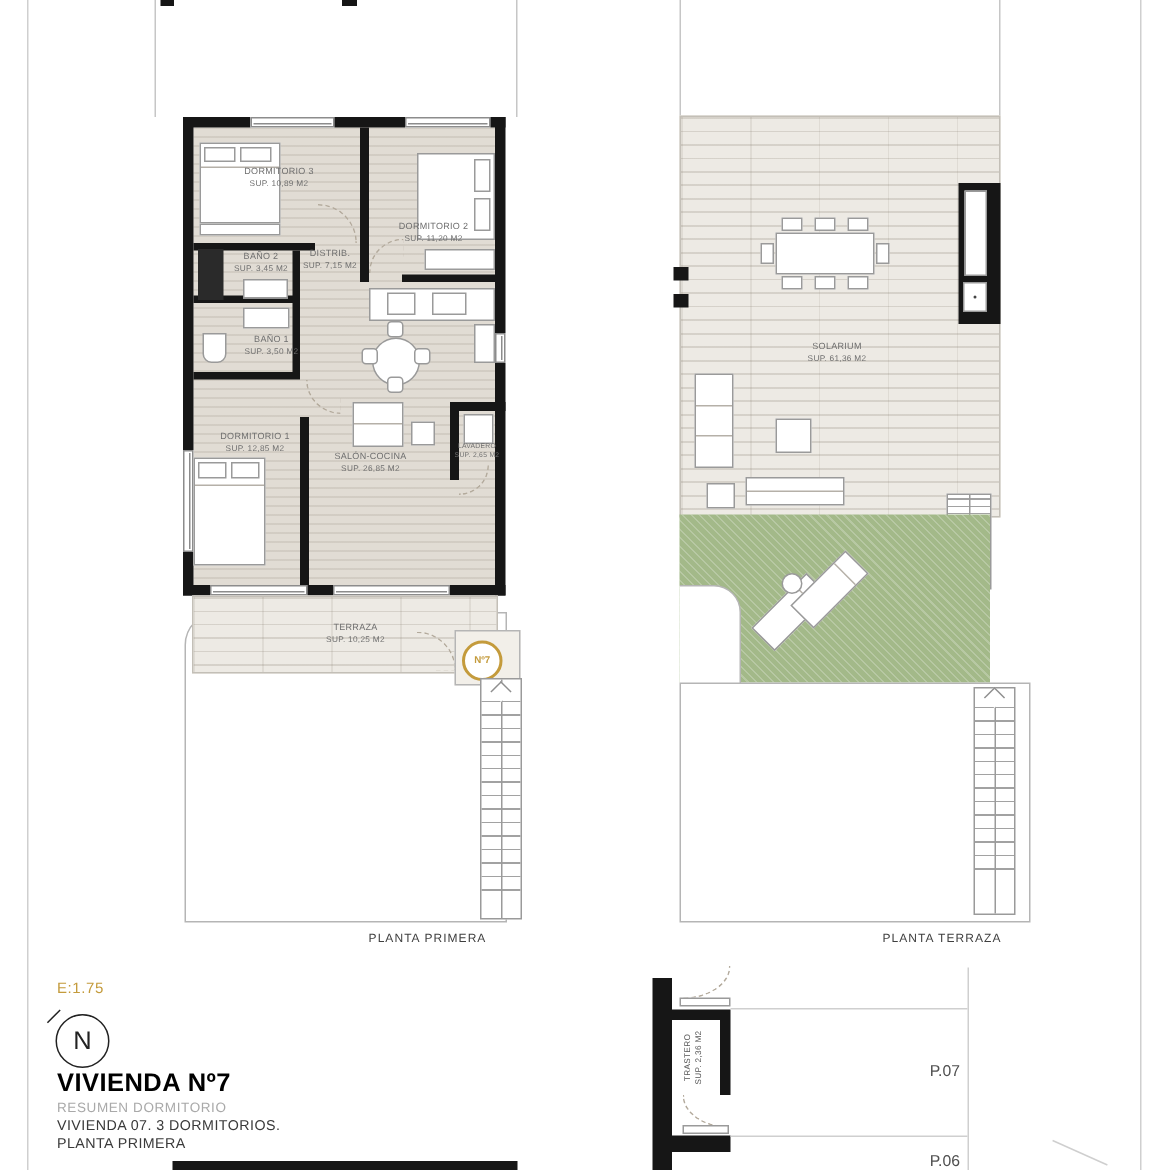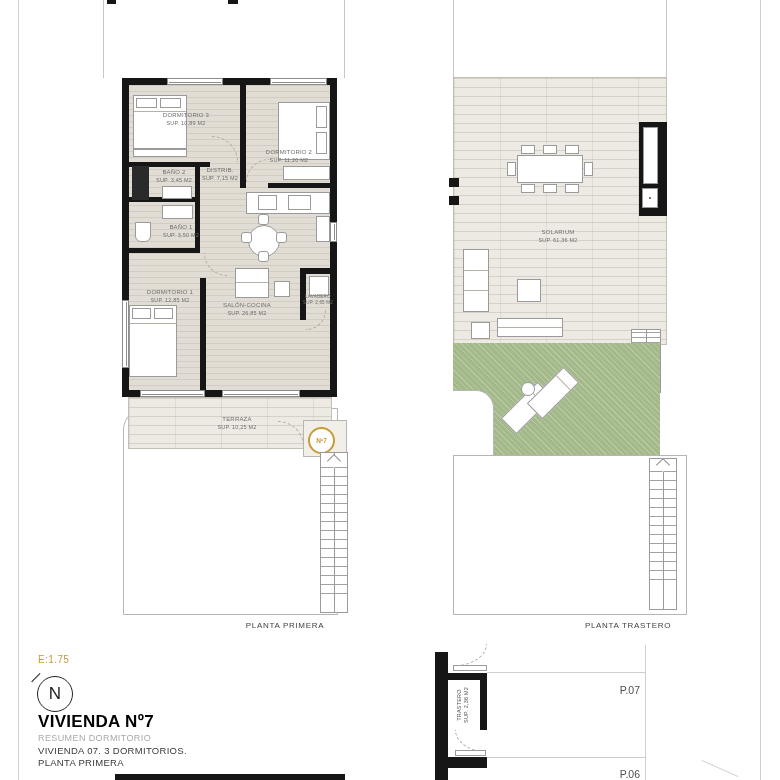--- a/index.html
+++ b/index.html
@@ -242,21 +242,21 @@
       <i style="top:20%;"></i>
     </div>
   <div class="furn" style="left:521px;top:382px;width:14px;height:14px;border-radius:50%;"></div>
 
   <div class="outline" style="left:453px;top:455px;width:232px;height:158px;border-color:#b5b5b5;"></div>
   <div class="stairs" style="left:649px;top:458px;width:28px;height:152px;">
     <div class="treads" style="top:12px;height:116px;"></div>
     <div class="midline"></div>
   </div>
   <div class="chev" style="left:658px;top:460px;"></div>
-  <div class="caption" style="left:553px;top:621px;">PLANTA TRASTERO</div>
+  <div class="caption" style="left:553px;top:621px;">PLANTA TERRAZA</div>
 
   <div class="tb-scale" style="left:38px;top:654px;">E:1.75</div>
   <div class="north" style="left:37px;top:676px;width:34px;height:34px;">
     <span>N</span>
     </div>
   <div class="abs" style="left:30px;top:677px;width:12px;height:1.4px;background:#222;transform:rotate(-45deg);"></div>
   <div class="tb-title" style="left:38px;top:712px;">VIVIENDA Nº7</div>
   <div class="tb-sub" style="left:38px;top:733px;">RESUMEN DORMITORIO</div>
   <div class="tb-line" style="left:38px;top:745px;">VIVIENDA 07. 3 DORMITORIOS.</div>
   <div class="tb-line" style="left:38px;top:757px;">PLANTA PRIMERA</div>
@@ -270,17 +270,17 @@
   <div class="rlabel vert" style="left:463px;top:705px;font-size:5.5px;color:#555;">
     <div>TRASTERO</div>
       <div class="area">SUP. 2,36 M2</div>
     </div>
   <div class="arc" style="left:455px;top:730px;width:31px;height:22px;border-radius:0 0 0 100%;border-right:none;border-top:none;"></div>
   <div class="furn" style="left:455px;top:750px;width:31px;height:6px;"></div>
   <div class="wall" style="left:442px;top:757px;width:45px;height:11px;"></div>
   <div class="thin" style="left:487px;top:672px;width:158px;height:1px;"></div>
   <div class="thin" style="left:487px;top:757px;width:158px;height:1px;"></div>
   <div class="thin" style="left:645px;top:645px;width:1px;height:135px;"></div>
-  <div class="parklabel" style="left:592px;top:684px;">P.07</div>
+  <div class="parklabel" style="left:592px;top:708px;">P.07</div>
   <div class="parklabel" style="left:592px;top:768px;">P.06</div>
   <div class="thin" style="left:700px;top:768px;width:40px;height:1px;transform:rotate(24deg);"></div>
 
 </div>
 
 </body></html>

